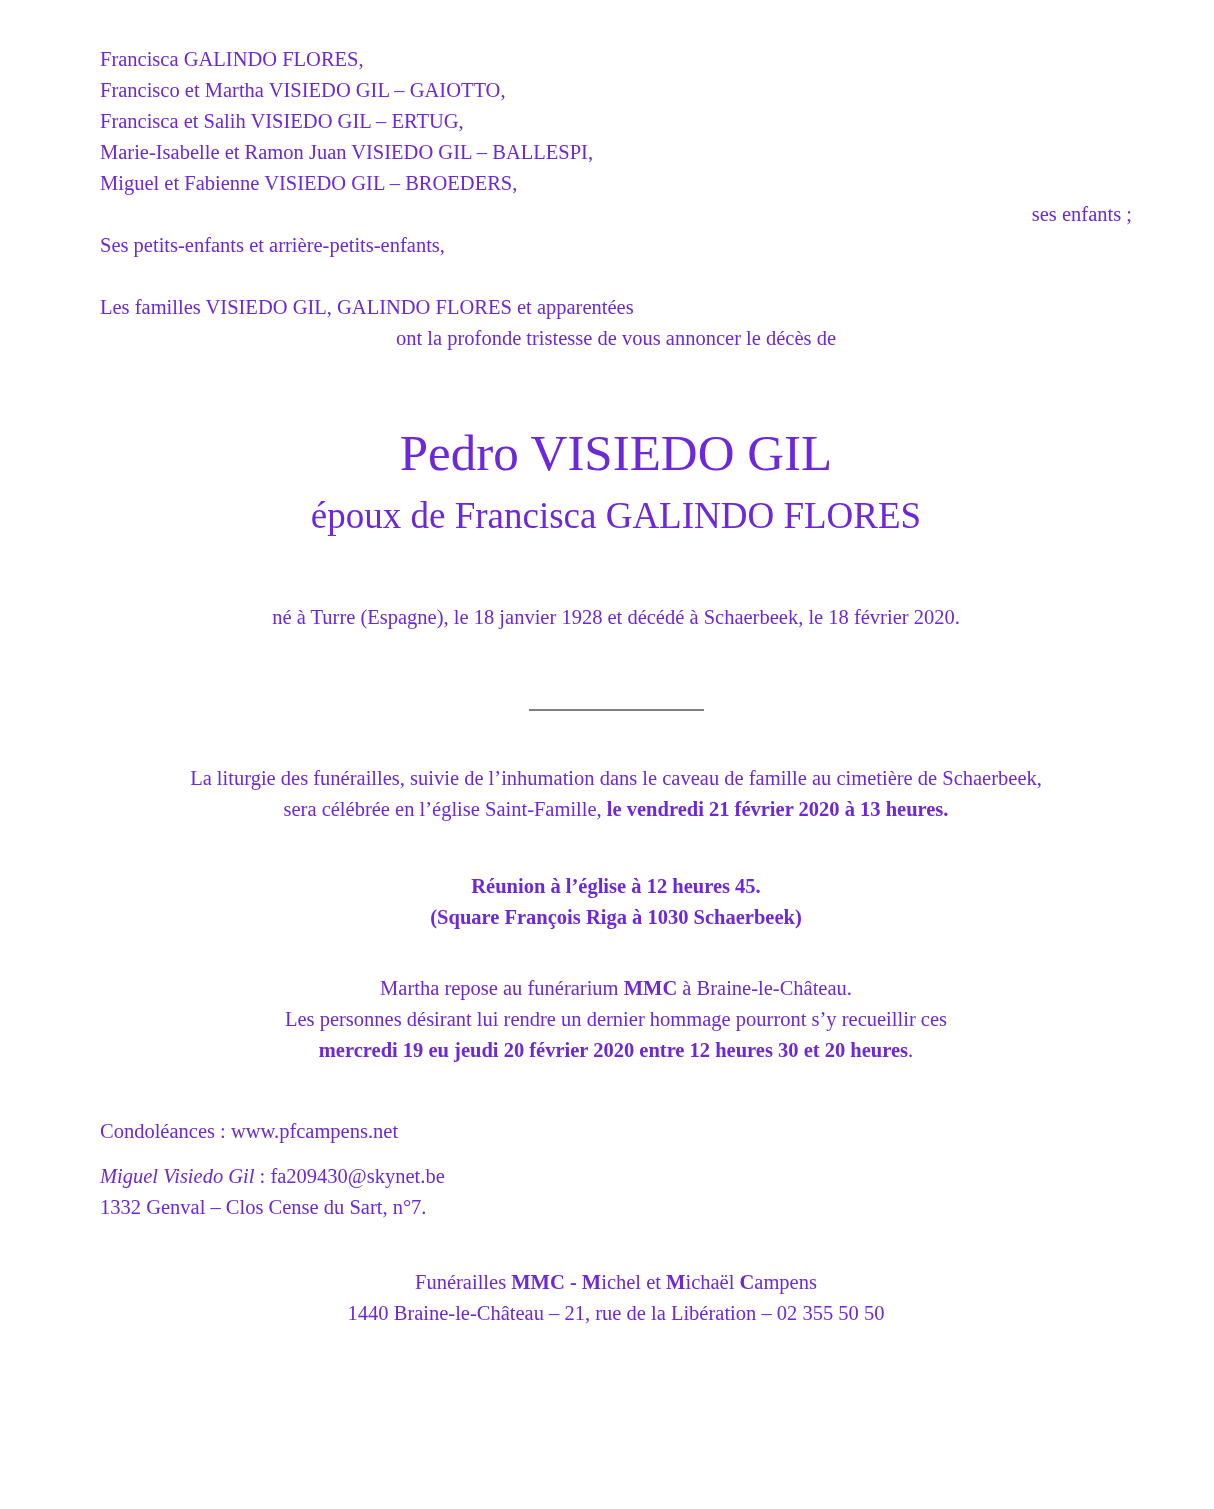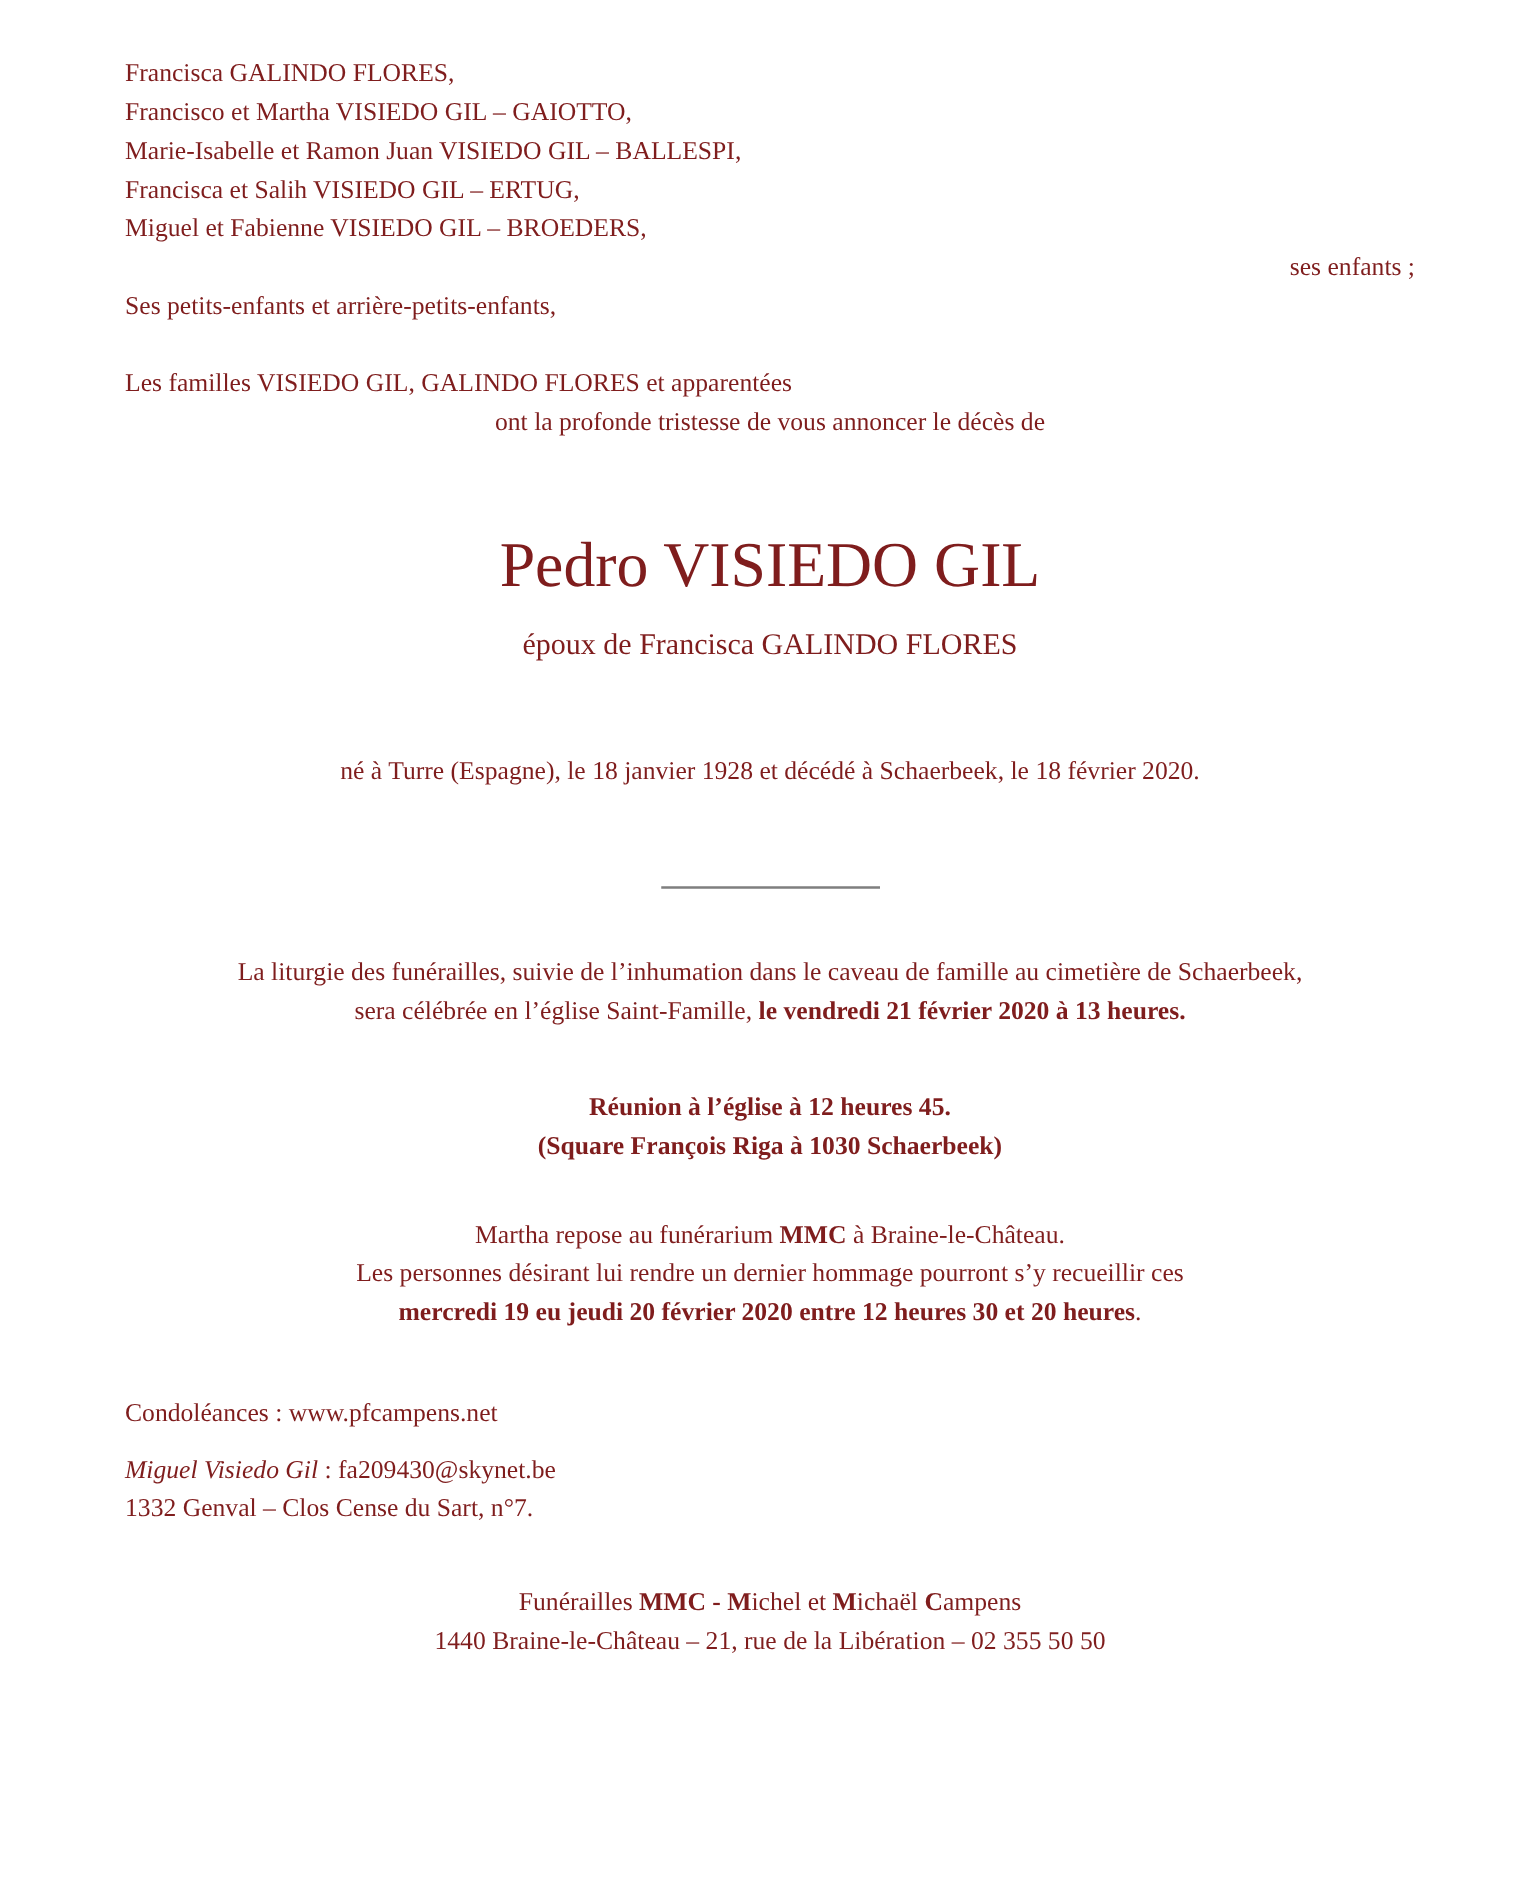--- a/index.html
+++ b/index.html
@@ -6,33 +6,33 @@
   .page {
     position: relative;
     width: 1214px;
     height: 1509px;
     box-sizing: border-box;
     background: #ffffff;
     padding: 44px 82px 0 100px;
     font-family: "Liberation Serif", "DejaVu Serif", serif;
     font-size: 20.5px;
     line-height: 31px;
-    color: #7f1d1d;
+    color: #6d28d9;
     overflow: hidden;
   }
   .line { white-space: nowrap; }
   .right  { text-align: right; }
   .center { text-align: center; }
   .bold   { font-weight: bold; }
   .italic { font-style: italic; }
 
   .families-line   { margin-top: 31px; }
   .announcement    { }
   .deceased-name   { margin-top: 72px; font-size: 51px; line-height: 54px; }
-  .deceased-sub    { margin-top: 16px; font-size: 24px; line-height: 40px; }
+  .deceased-sub    { margin-top: 16px; font-size: 37px; line-height: 40px; }
   .life-dates      { margin-top: 66px; }
   .divider {
     width: 175px; height: 0;
     border-top: 2px solid #7f7f7f;
     margin: 76px auto 0;
   }
   .liturgy   { margin-top: 52px; }
   .meeting   { margin-top: 46px; }
   .repose    { margin-top: 40px; }
   .prayer    { margin-top: 66px; }
@@ -43,22 +43,22 @@
 </head>
 <body>
 
 <div class="page">
 
   <div class="line">Francisca GALINDO FLORES,</div>
 
 
   <div>
     <div class="line">Francisco et Martha VISIEDO GIL – GAIOTTO,</div>
+    <div class="line">Francisca et Salih VISIEDO GIL – ERTUG,</div>
     <div class="line">Marie-Isabelle et Ramon Juan VISIEDO GIL – BALLESPI,</div>
-    <div class="line">Francisca et Salih VISIEDO GIL – ERTUG,</div>
     <div class="line">Miguel et Fabienne VISIEDO GIL – BROEDERS,</div>
   </div>
 
   <div class="line right">ses enfants ;</div>
 
   <div class="line">Ses petits-enfants et arrière-petits-enfants,</div>
 
   <div class="line families-line">Les familles VISIEDO GIL, GALINDO FLORES et apparentées</div>
 
   <div class="center announcement">ont la profonde tristesse de vous annoncer le décès de</div>

